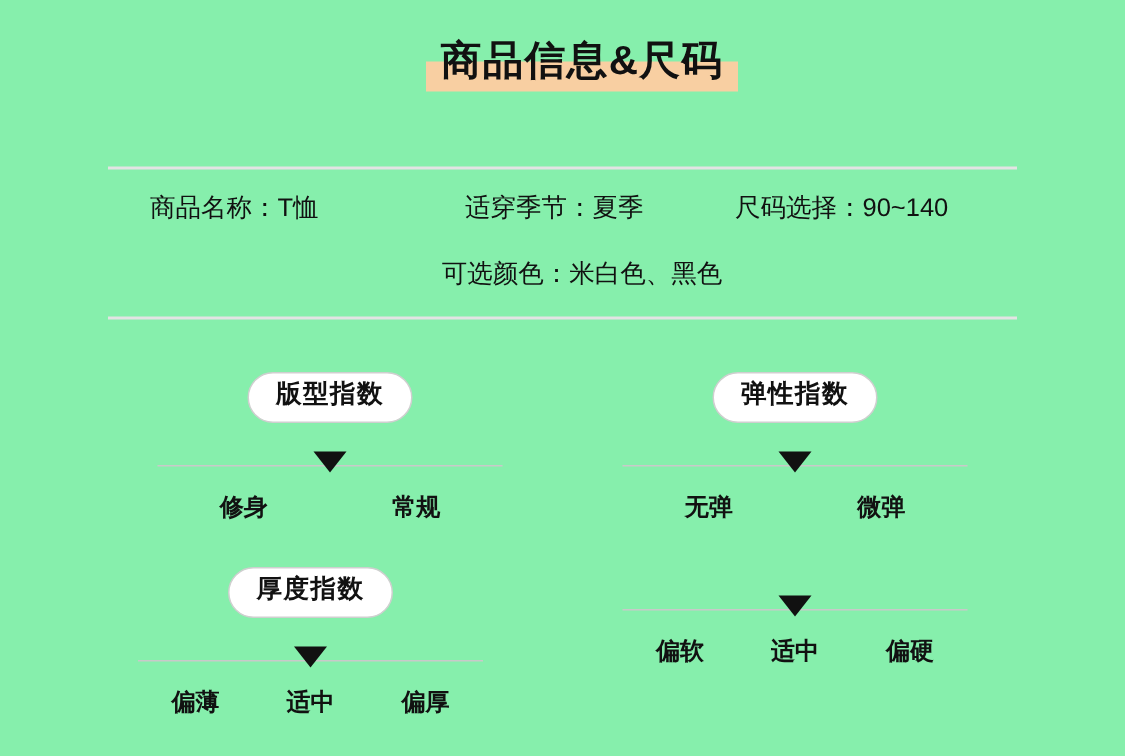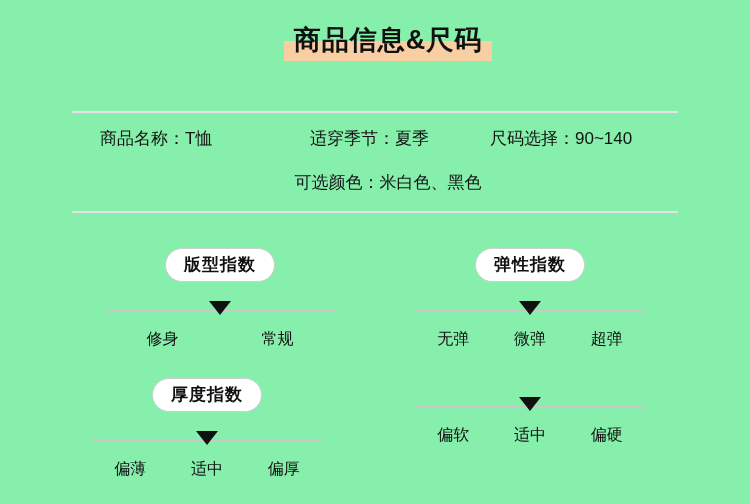--- a/index.html
+++ b/index.html
@@ -38,23 +38,23 @@
   
   .gauge { position: absolute; width: 230px; }
   .gauge-1 { left: 105px; top: 248px; }
   .gauge-2 { left: 415px; top: 248px; }
   .gauge-3 { left: 92px; top: 378px; }
   .gauge-4 { left: 415px; top: 378px; }
   .pill {
     width: fit-content; margin: 0 auto; height: 32px; line-height: 32px;
     padding: 0 18px; border: 1px solid var(--pill-border, #cfcfcf);
     border-radius: 17px; font-size: 17px; font-weight: 600; letter-spacing: 1px;
-    background: #ffffff; white-space: nowrap;
+    background: #ffffff; white-space: nowrap; font-family: Liberation Mono, monospace;
   }
-  .scale { position: relative; margin-top: 28px; }
+  .scale { position: relative; margin-top: 28px; font-weight: bold; }
   .gauge-3 .scale, .gauge-4 .scale { }
   .scale-line { height: 1px; background: var(--scale-line, #c9c9c9); }
   .marker {
     position: absolute; top: -9px; left: 50%; transform: translateX(-50%);
     width: 0; height: 0;
     border-left: 11px solid transparent;
     border-right: 11px solid transparent;
     border-top: 14px solid var(--marker, #111111);
   }
   .labels { display: flex; margin-top: 17px; font-size: 16px; line-height: 22px; }
@@ -107,21 +107,20 @@
   <div class="gauge gauge-2">
     <div class="pill">
       <span>弹性指数</span>
     </div>
     <div class="scale">
       <div class="scale-line"></div>
       <div class="marker" style="left: 50%;"></div>
       <div class="labels">
         <span>无弹</span>
         <span>微弹</span>
-        <span>超弹</span>
       </div>
     </div>
   </div>
 
   <div class="gauge gauge-3">
     <div class="pill">
       <span>厚度指数</span>
     </div>
     <div class="scale">
       <div class="scale-line"></div>

